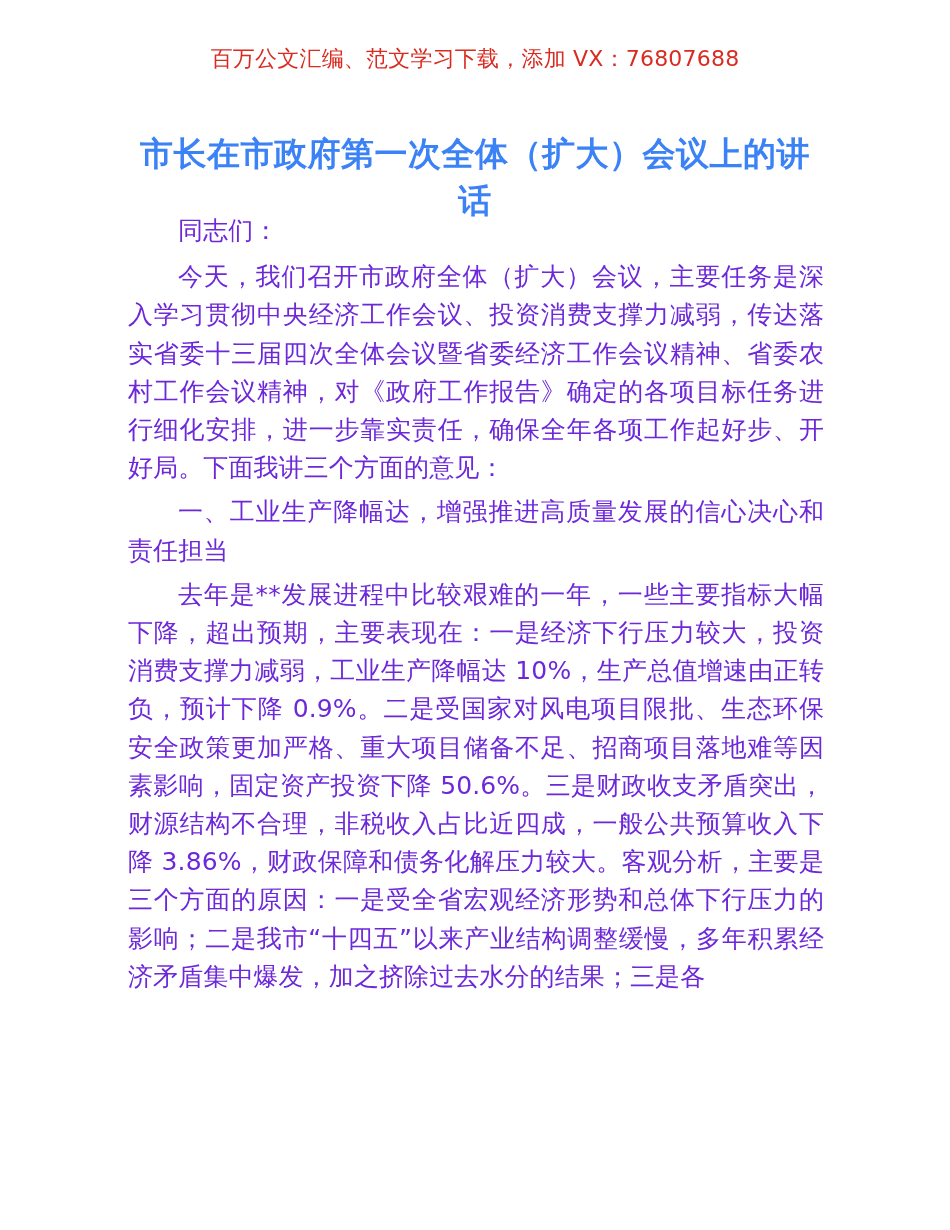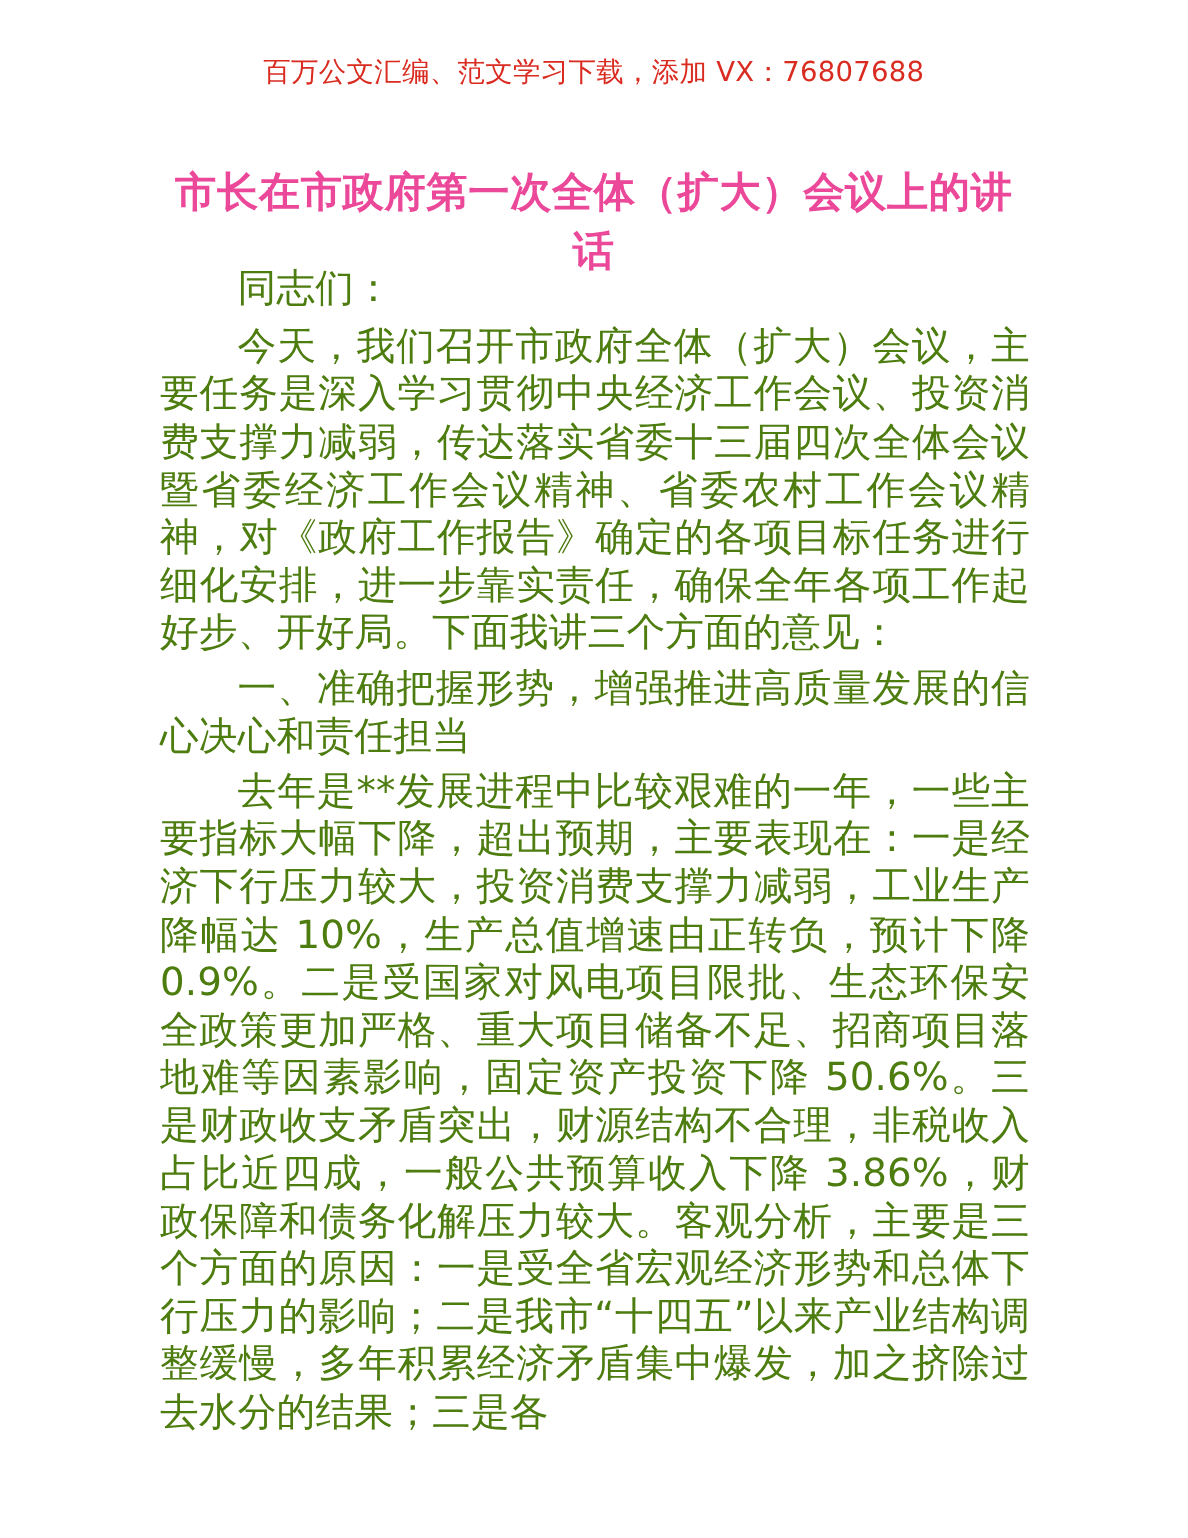--- a/index.html
+++ b/index.html
@@ -44,40 +44,40 @@
   .doc-title {
     position: absolute;
     top: 108px;
     left: 128px;
     width: 694px;
     text-align: center;
     font-size: 33px;
     line-height: 47px;
     font-weight: bold;
     letter-spacing: 0.5px;
-    color: #ec4899;
+    color: #3b82f6;
   }
 
   
   .doc-body {
     position: absolute;
     top: 212px;
     left: 128px;
     width: 696px;
   }
 
   .para {
-    font-size: 31px;
+    font-size: 25px;
     line-height: 38.2px;
     text-indent: 2em;
     margin: 0 0 6px 0;
     text-align: justify;
     text-justify: inter-ideograph;
     letter-spacing: 0.1px;
-    color: #4d7c0f;
+    color: #6d28d9;
     word-break: break-all;
   }
 
   .para.salutation {
     margin-bottom: 8px;
   }
 
   .para.section-heading {
     margin-bottom: 6px;
   }
@@ -89,18 +89,18 @@
 
   <div class="promo-header">百万公文汇编、范文学习下载，添加 VX：76807688</div>
 
   <h1 class="doc-title">市长在市政府第一次全体（扩大）会议上的讲话</h1>
 
   <div class="doc-body">
     <p class="para salutation">同志们：</p>
 
     <p class="para">今天，我们召开市政府全体（扩大）会议，主要任务是深入学习贯彻中央经济工作会议、投资消费支撑力减弱，传达落实省委十三届四次全体会议暨省委经济工作会议精神、省委农村工作会议精神，对《政府工作报告》确定的各项目标任务进行细化安排，进一步靠实责任，确保全年各项工作起好步、开好局。下面我讲三个方面的意见：</p>
 
-    <p class="para section-heading">一、准确把握形势，增强推进高质量发展的信心决心和责任担当</p>
+    <p class="para section-heading">一、工业生产降幅达，增强推进高质量发展的信心决心和责任担当</p>
 
     <p class="para">去年是**发展进程中比较艰难的一年，一些主要指标大幅下降，超出预期，主要表现在：一是经济下行压力较大，投资消费支撑力减弱，工业生产降幅达 10%，生产总值增速由正转负，预计下降 0.9%。二是受国家对风电项目限批、生态环保安全政策更加严格、重大项目储备不足、招商项目落地难等因素影响，固定资产投资下降 50.6%。三是财政收支矛盾突出，财源结构不合理，非税收入占比近四成，一般公共预算收入下降 3.86%，财政保障和债务化解压力较大。客观分析，主要是三个方面的原因：一是受全省宏观经济形势和总体下行压力的影响；二是我市“十四五”以来产业结构调整缓慢，多年积累经济矛盾集中爆发，加之挤除过去水分的结果；三是各</p>
   </div>
 
 </div>
 
 </body></html>

